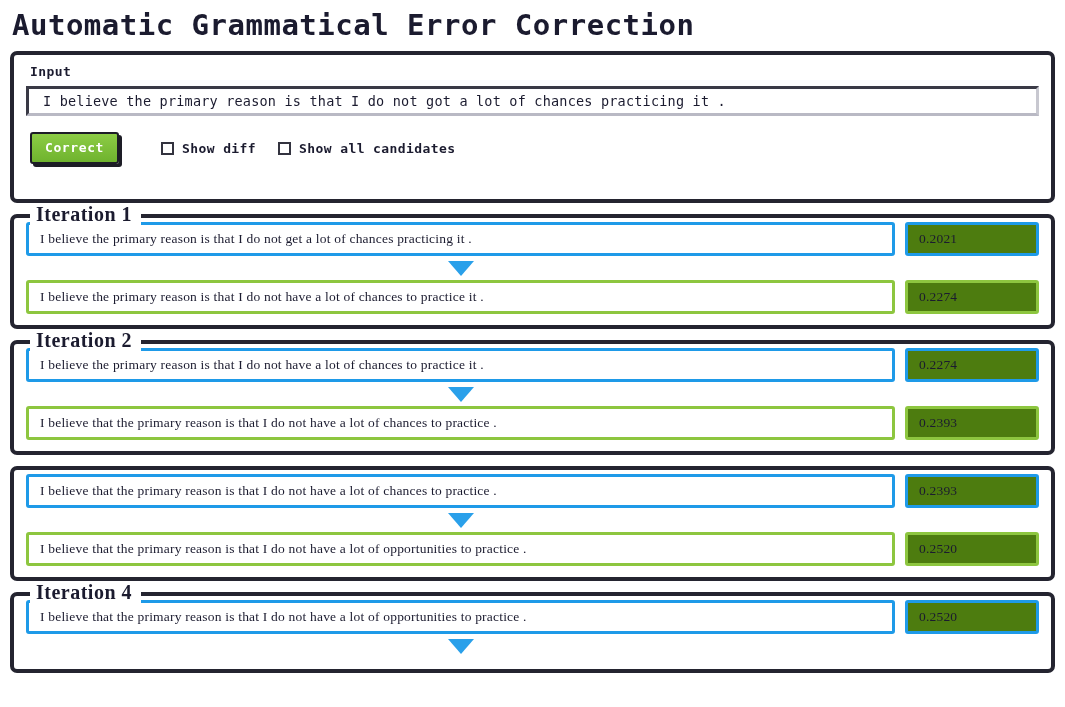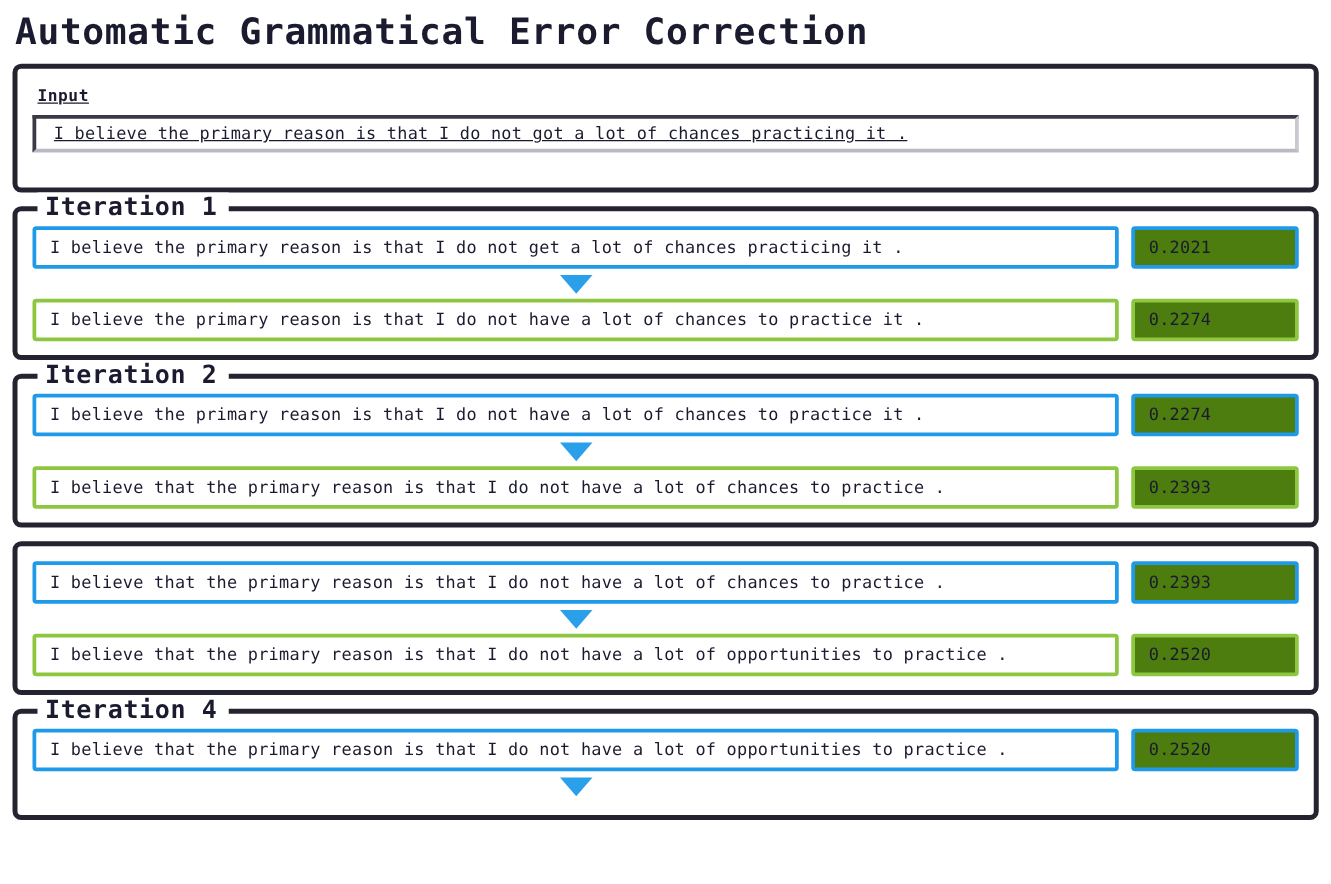--- a/index.html
+++ b/index.html
@@ -35,23 +35,22 @@
   
   .panel {
     border: 4px solid #242430;
     border-radius: 7px;
     background: #ffffff;
     position: relative;
     margin: 0 0 11px 0;
     padding: 8px 12px 12px 12px;
   }
   .panel.input-panel {
-    padding: 15px 12px 14px 12px;
-    height: 103px;
-    text-decoration: underline;
+    padding: 9px 12px 14px 12px;
+    height: 152px;
   }
 
   .panel-legend {
     position: absolute;
     top: -15px;
     left: 16px;
     background: #ffffff;
     padding: 0 9px 0 6px;
     font-size: 20px;
     font-weight: bold;
@@ -130,21 +129,22 @@
     font-size: 13px;
     font-weight: bold;
     color: #1b1b2f;
     letter-spacing: 0.4px;
     white-space: nowrap;
     cursor: pointer;
   }
 
   
   .iter-panel {
-    padding: 12px 12px 11px 12px;
+    padding: 4px 12px 11px 12px;
+    font-family: Liberation Serif, serif;
   }
 
   .cand-row {
     display: flex;
     align-items: stretch;
     gap: 10px;
   }
 
   .sentence-box {
     flex: 1 1 auto;
@@ -200,20 +200,33 @@
 
 <div class="page">
 
   <div class="title">Automatic Grammatical Error Correction</div>
 
   <div class="panel input-panel">
     <div class="input-label">Input</div>
 
     <input class="text-input" type="text" value="I believe the primary reason is that I do not got a lot of chances practicing it ." style="">
 
+    <div class="controls">
+      <button class="correct-button">Correct</button>
+
+      <div class="checkbox-group">
+        <span class="cb-box"></span>
+        <span class="cb-label">Show diff</span>
+      </div>
+
+      <div class="checkbox-group">
+        <span class="cb-box"></span>
+        <span class="cb-label">Show all candidates</span>
+      </div>
+    </div>
   </div>
 
   <div class="panel iter-panel">
     <div class="panel-legend">Iteration 1</div>
 
     <div class="cand-row">
       <div class="sentence-box">I believe the primary reason is that I do not get a lot of chances practicing it .</div>
       <div class="score-box">0.2021</div>
     </div>
 

